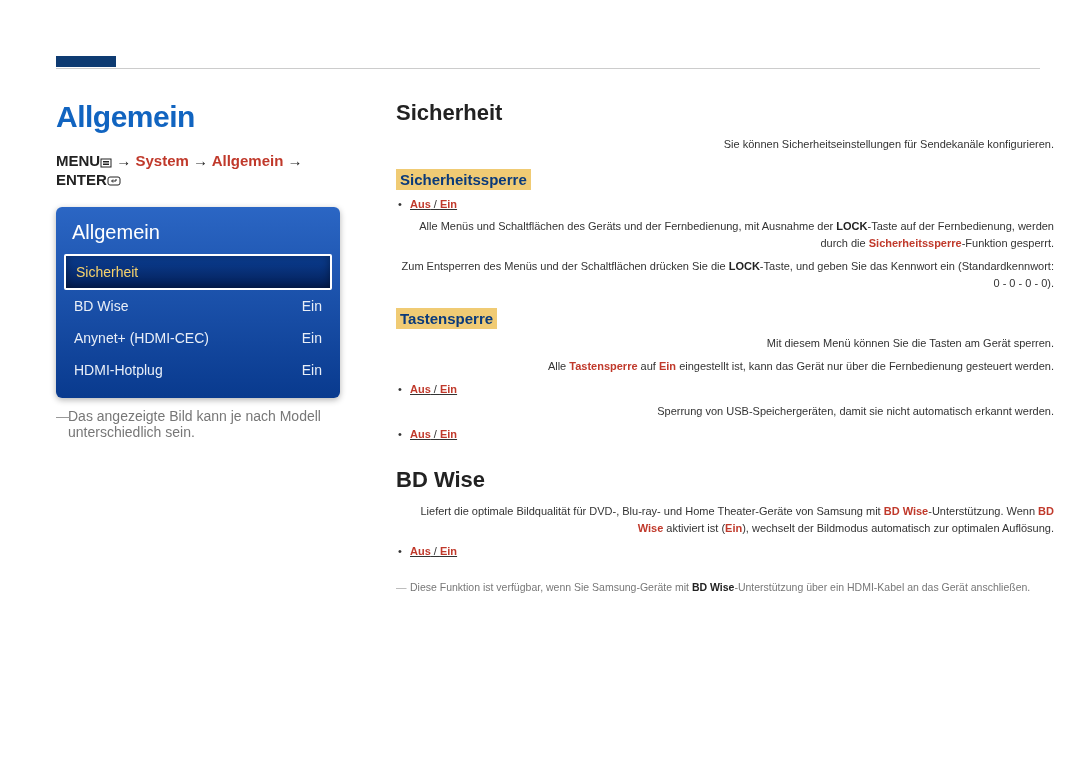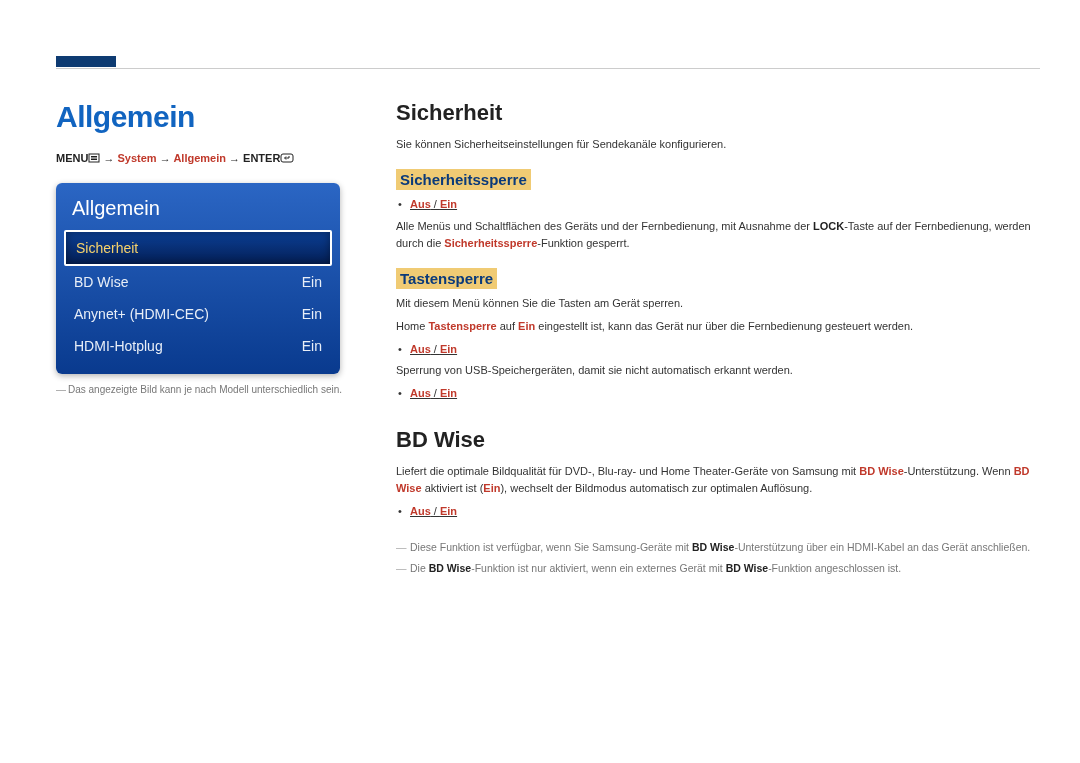--- a/index.html
+++ b/index.html
@@ -42,21 +42,21 @@
     flex: 1;
   }
   h1.page-title {
     font-size: 30px;
     font-weight: 600;
     color: #1164c0;
     margin-bottom: 18px;
     letter-spacing: -0.5px;
   }
   .breadcrumb {
-    font-size: 11px;
+    font-size: 15px;
     font-weight: 700;
     color: #222;
     margin-bottom: 18px;
   }
   .breadcrumb .red { color: #c0392b; font-weight: 700; }
   .breadcrumb .icon { display: inline-block; vertical-align: middle; }
   .menu-box {
     width: 284px;
     border-radius: 6px;
     overflow: hidden;
@@ -79,39 +79,40 @@
     color: #e8eef7;
   }
   .menu-item.selected {
     background: linear-gradient(#0b3f95, #041f56);
     border: 2px solid #fff;
     border-radius: 2px;
     color: #f7d26b;
     box-shadow: inset 0 0 10px rgba(0,0,0,.4);
   }
   .leftnote {
-    font-size: 10px;
+    font-size: 14px;
     color: #777;
     padding-left: 12px;
     position: relative;
   }
   .leftnote::before {
     content: "―";
     position: absolute;
     left: 0;
     top: 0;
     color: #999;
   }
   h2.sec { font-size: 22px; font-weight: 600; color: #222; margin-bottom: 10px; }
   h2.sec.mt { margin-top: 24px; }
   p.body, li.body {
     font-size: 11px;
     color: #333;
     line-height: 1.55;
     margin-bottom: 6px;
+    text-align: right;
   }
   .sub-hl {
     display: inline-block;
     background: #f0cb74;
     color: #0a3a7a;
     font-weight: 700;
     font-size: 15px;
     padding: 2px 4px;
     margin-top: 10px;
     margin-bottom: 6px;
@@ -184,25 +185,28 @@
 
     <div><span class="sub-hl">Sicherheitssperre</span></div>
     <ul class="bullets">
       <li>
         <span class="red">Aus</span><span> / </span><span class="red">Ein</span>
       </li>
     </ul>
     <p class="body">
       <span>Alle Menüs und Schaltflächen des Geräts und der Fernbedienung, mit Ausnahme der </span><span class="bold">LOCK</span><span>-Taste auf der Fernbedienung, werden durch die </span><span class="red">Sicherheitssperre</span><span>-Funktion gesperrt.</span>
     </p>
+    <p class="body">
+      <span>Zum Entsperren des Menüs und der Schaltflächen drücken Sie die </span><span class="bold">LOCK</span><span>-Taste, und geben Sie das Kennwort ein (Standardkennwort: 0 - 0 - 0 - 0).</span>
+    </p>
 
     <div><span class="sub-hl">Tastensperre</span></div>
     <p class="body">Mit diesem Menü können Sie die Tasten am Gerät sperren.</p>
     <p class="body">
-      <span>Home </span><span class="red">Tastensperre</span><span> auf </span><span class="red">Ein</span><span> eingestellt ist, kann das Gerät nur über die Fernbedienung gesteuert werden.</span>
+      <span>Alle </span><span class="red">Tastensperre</span><span> auf </span><span class="red">Ein</span><span> eingestellt ist, kann das Gerät nur über die Fernbedienung gesteuert werden.</span>
     </p>
     <ul class="bullets">
       <li>
         <span class="red">Aus</span><span> / </span><span class="red">Ein</span>
       </li>
     </ul>
 
     <p class="body">Sperrung von USB-Speichergeräten, damit sie nicht automatisch erkannt werden.</p>
     <ul class="bullets">
       <li>
@@ -215,19 +219,16 @@
       <span>Liefert die optimale Bildqualität für DVD-, Blu-ray- und Home Theater-Geräte von Samsung mit </span><span class="red">BD Wise</span><span>-Unterstützung. Wenn </span><span class="red">BD Wise</span><span> aktiviert ist (</span><span class="red">Ein</span><span>), wechselt der Bildmodus automatisch zur optimalen Auflösung.</span>
     </p>
     <ul class="bullets">
       <li>
         <span class="red">Aus</span><span> / </span><span class="red">Ein</span>
       </li>
     </ul>
     <ul class="notes">
       <li>
         <span>Diese Funktion ist verfügbar, wenn Sie Samsung-Geräte mit </span><span class="bold">BD Wise</span><span>-Unterstützung über ein HDMI-Kabel an das Gerät anschließen.</span>
-      </li>
-      <li>
-        <span>Die </span><span class="bold">BD Wise</span><span>-Funktion ist nur aktiviert, wenn ein externes Gerät mit </span><span class="bold">BD Wise</span><span>-Funktion angeschlossen ist.</span>
       </li>
     </ul>
   </div>
 </div>
 
 </body></html>

